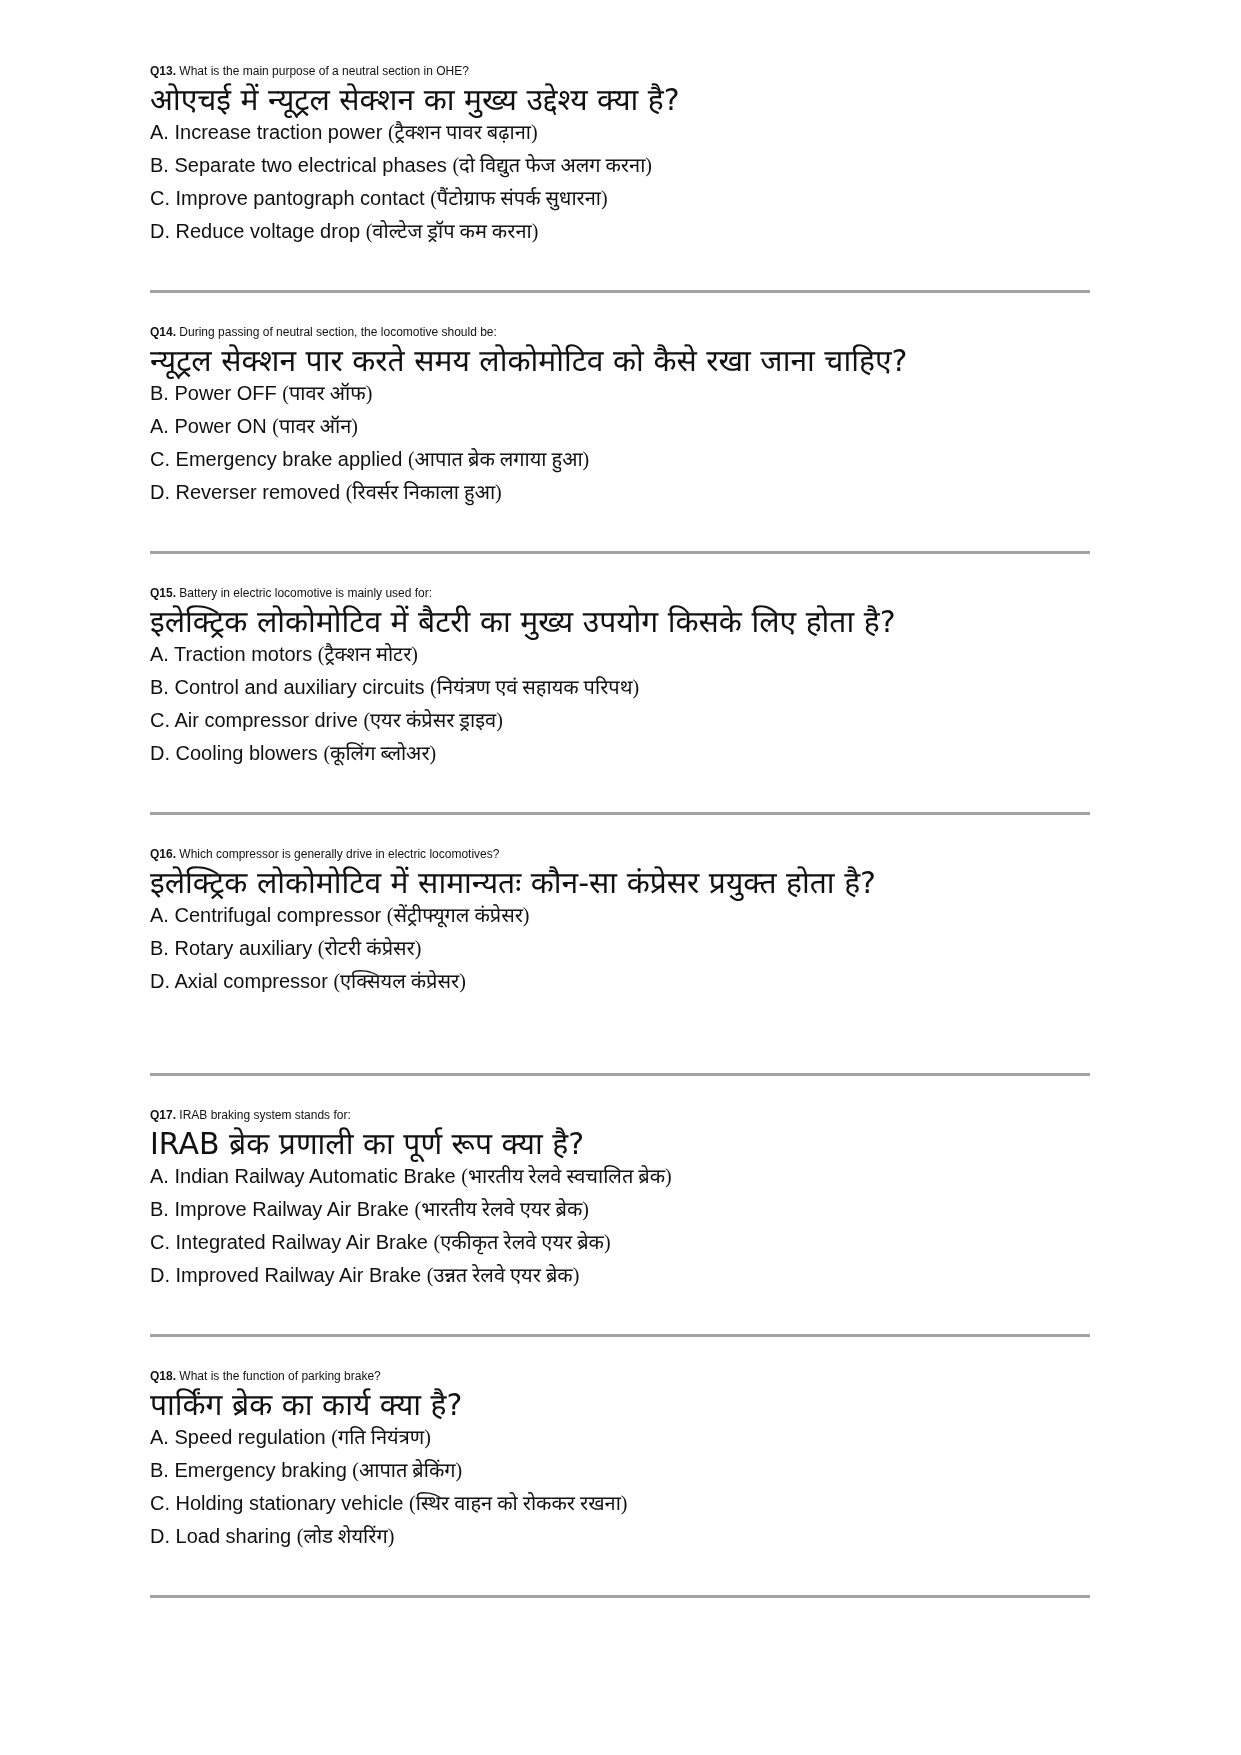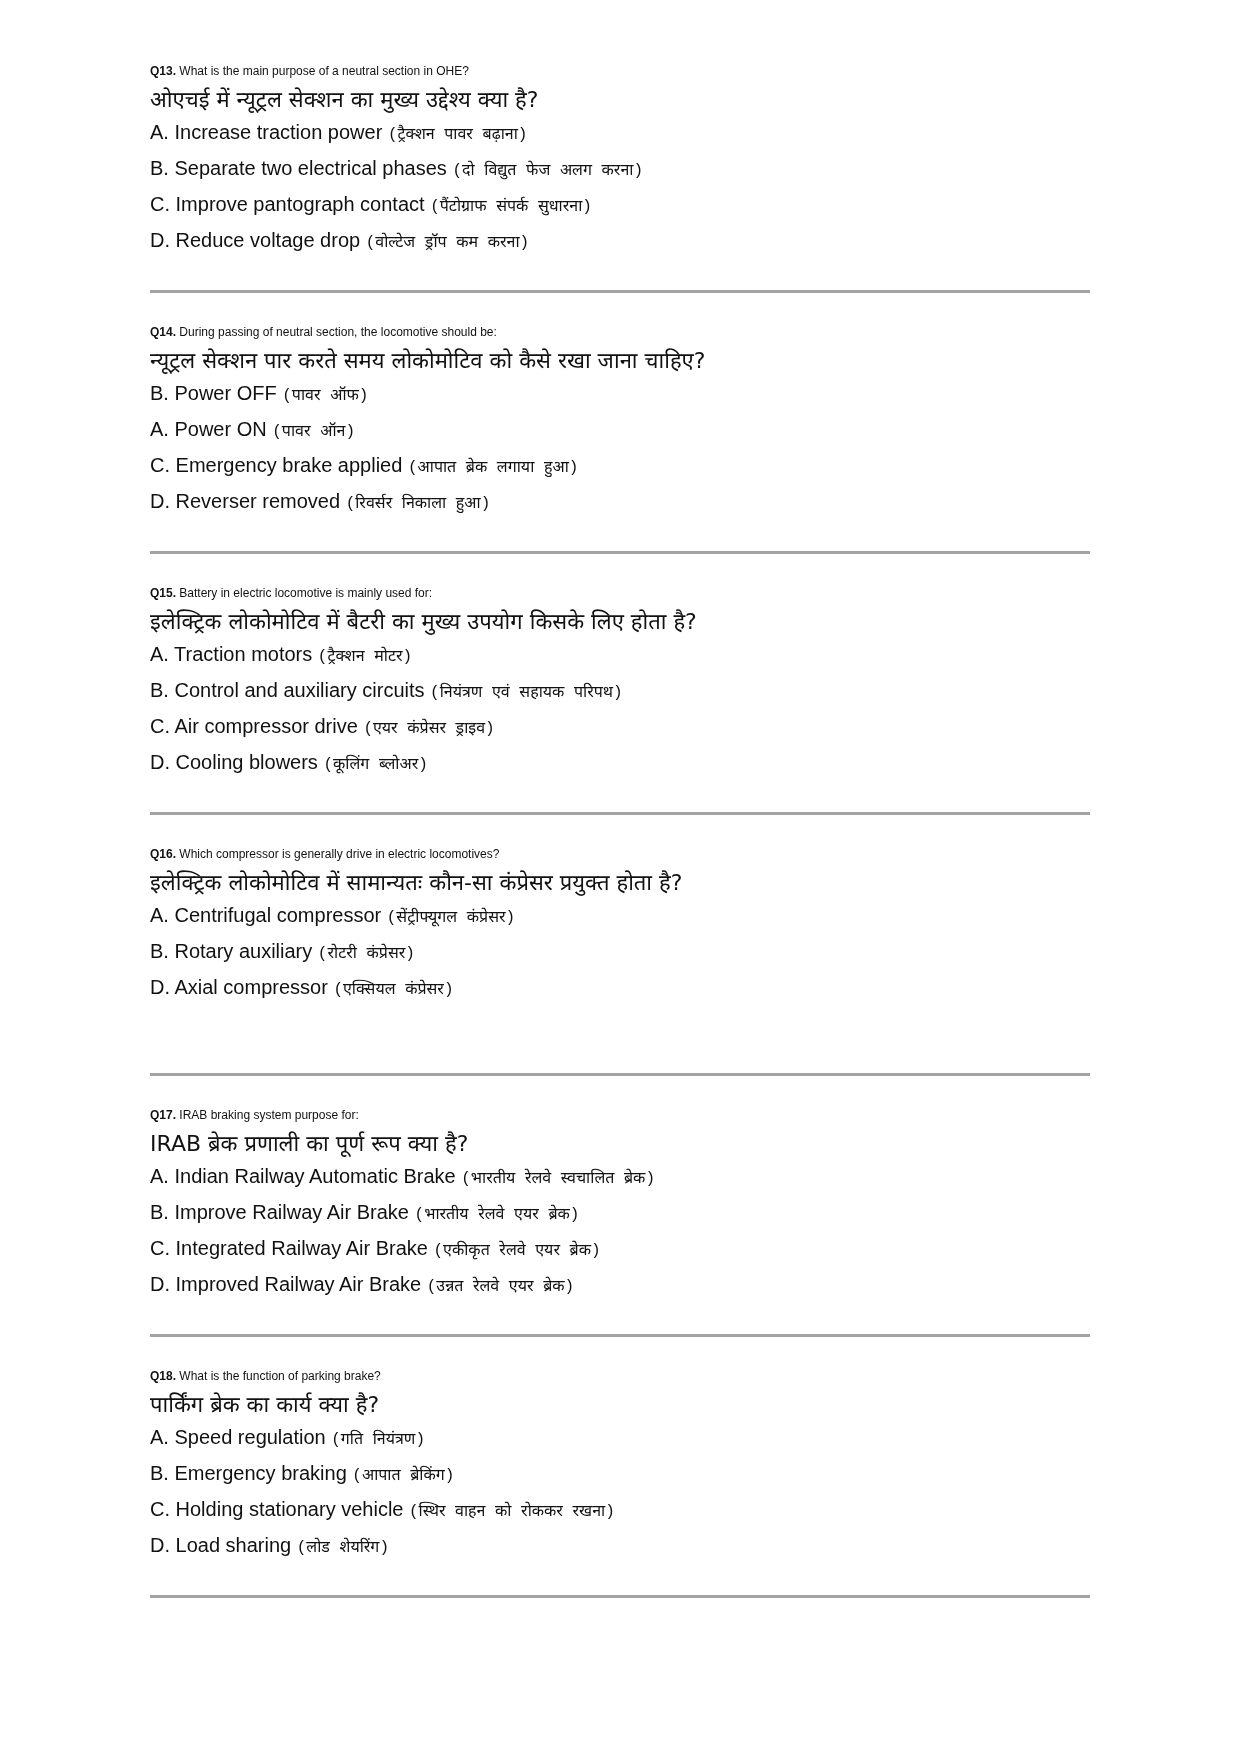--- a/index.html
+++ b/index.html
@@ -29,34 +29,34 @@
       font-size: 12px;
       line-height: 26px;
       margin: 0;
       white-space: nowrap;
     }
     .q-num {
       font-weight: bold;
     }
     .q-hi {
       font-family: "DejaVu Sans", sans-serif;
-      font-size: 22px;
+      font-size: 30px;
       line-height: 32px;
       margin: 0;
       white-space: nowrap;
     }
     .opt {
       font-size: 20px;
       line-height: 33px;
       margin: 0;
       white-space: nowrap;
     }
     .opt .hi {
-      font-family: Liberation Mono, monospace;
-      font-size: 16px;
+      font-family: Liberation Serif, serif;
+      font-size: 20px;
     }
     .divider {
       position: absolute;
       left: 0;
       top: 232px;
       width: 940px;
       height: 3px;
       background: #a3a3a3;
     }
   </style>
@@ -98,21 +98,21 @@
   <div class="qblock">
     <p class="q-en"><span class="q-num">Q16.</span><span> Which compressor is generally drive in electric locomotives?</span></p>
     <p class="q-hi">इलेक्ट्रिक लोकोमोटिव में सामान्यतः कौन-सा कंप्रेसर प्रयुक्त होता है?</p>
     <p class="opt"><span>A. Centrifugal compressor </span><span class="hi">(सेंट्रीफ्यूगल कंप्रेसर)</span></p>
     <p class="opt"><span>B. Rotary auxiliary </span><span class="hi">(रोटरी कंप्रेसर)</span></p>
     <p class="opt"><span>D. Axial compressor </span><span class="hi">(एक्सियल कंप्रेसर)</span></p>
     <div class="divider" style="background: rgb(163, 163, 163);"></div>
   </div>
 
   <div class="qblock">
-    <p class="q-en"><span class="q-num">Q17.</span><span> IRAB braking system purpose for:</span></p>
+    <p class="q-en"><span class="q-num">Q17.</span><span> IRAB braking system stands for:</span></p>
     <p class="q-hi">IRAB ब्रेक प्रणाली का पूर्ण रूप क्या है?</p>
     <p class="opt"><span>A. Indian Railway Automatic Brake </span><span class="hi">(भारतीय रेलवे स्वचालित ब्रेक)</span></p>
     <p class="opt"><span>B. Improve Railway Air Brake </span><span class="hi">(भारतीय रेलवे एयर ब्रेक)</span></p>
     <p class="opt"><span>C. Integrated Railway Air Brake </span><span class="hi">(एकीकृत रेलवे एयर ब्रेक)</span></p>
     <p class="opt"><span>D. Improved Railway Air Brake </span><span class="hi">(उन्नत रेलवे एयर ब्रेक)</span></p>
     <div class="divider" style="background: rgb(163, 163, 163);"></div>
   </div>
 
   <div class="qblock">
     <p class="q-en"><span class="q-num">Q18.</span><span> What is the function of parking brake?</span></p>

